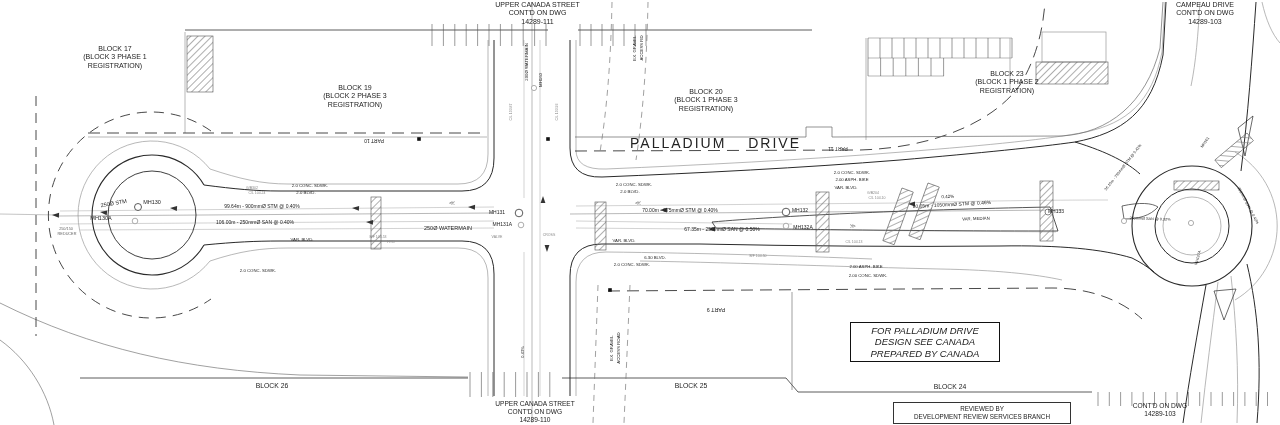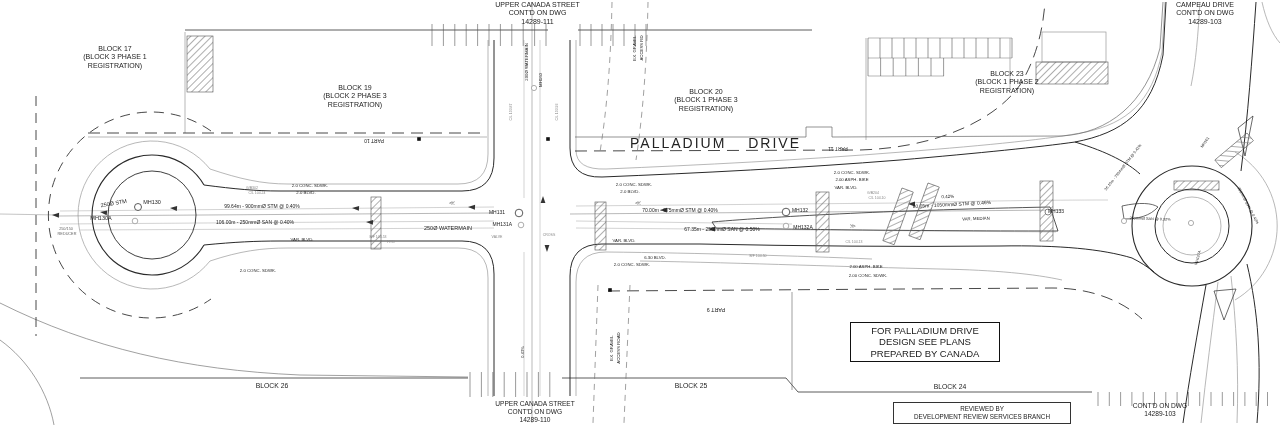--- a/index.html
+++ b/index.html
@@ -3,21 +3,21 @@
 <meta charset="utf-8">
 <style>
   html,body{margin:0;padding:0;background:#fff;}
   .canvas{position:relative;width:1280px;height:425px;background:#fff;overflow:hidden;
           font-family:"Liberation Sans",sans-serif;}
   svg{position:absolute;left:0;top:0;}
   svg text{font-family:"Liberation Sans",sans-serif;}
   .lbl{position:absolute;text-align:center;color:#1a1a1a;font-size:7px;line-height:1.18;white-space:nowrap;}
   .lbl span{display:block;}
   .street-title{font-size:14px;letter-spacing:2px;word-spacing:16px;color:#222;text-align:left;}
-  .box{border:1.4px solid #111;background:#fff;padding:2px 5px;font-size:9.5px;line-height:1.2;}
+  .box{border:1.4px solid #111;background:#fff;padding:2px 5px;font-size:9.5px;line-height:1.2;font-style:italic;}
   .rbox{border:1px solid #333;background:#fff;padding:2px 4px;font-size:6.3px;line-height:1.3;}
   .blk-small{font-size:6.8px;}
 </style>
 </head>
 <body>
 
 <div class="canvas">
 
 <svg id="plan-svg" viewBox="0 0 1280 425" width="1280" height="425">
   <defs>
@@ -243,21 +243,21 @@
 </div>
 
 <div class="lbl street-title" style="left:630px;top:135px;width:150px;">PALLADIUM DRIVE</div>
 
 <div class="lbl blk-small" style="left:232px;top:382px;width:80px;">BLOCK 26</div>
 <div class="lbl blk-small" style="left:651px;top:382px;width:80px;">BLOCK 25</div>
 <div class="lbl blk-small" style="left:910px;top:383px;width:80px;">BLOCK 24</div>
 
 <div class="lbl box" style="left:850px;top:322px;width:138px;">
   <span>FOR PALLADIUM DRIVE</span>
-  <span>DESIGN SEE PLANS</span>
+  <span>DESIGN SEE CANADA</span>
   <span>PREPARED BY CANADA</span>
 </div>
 <div class="lbl rbox" style="left:893px;top:402px;width:168px;">
   <span>REVIEWED BY</span>
   <span>DEVELOPMENT REVIEW SERVICES BRANCH</span>
 </div>
 
 </div>
 
 </body></html>

